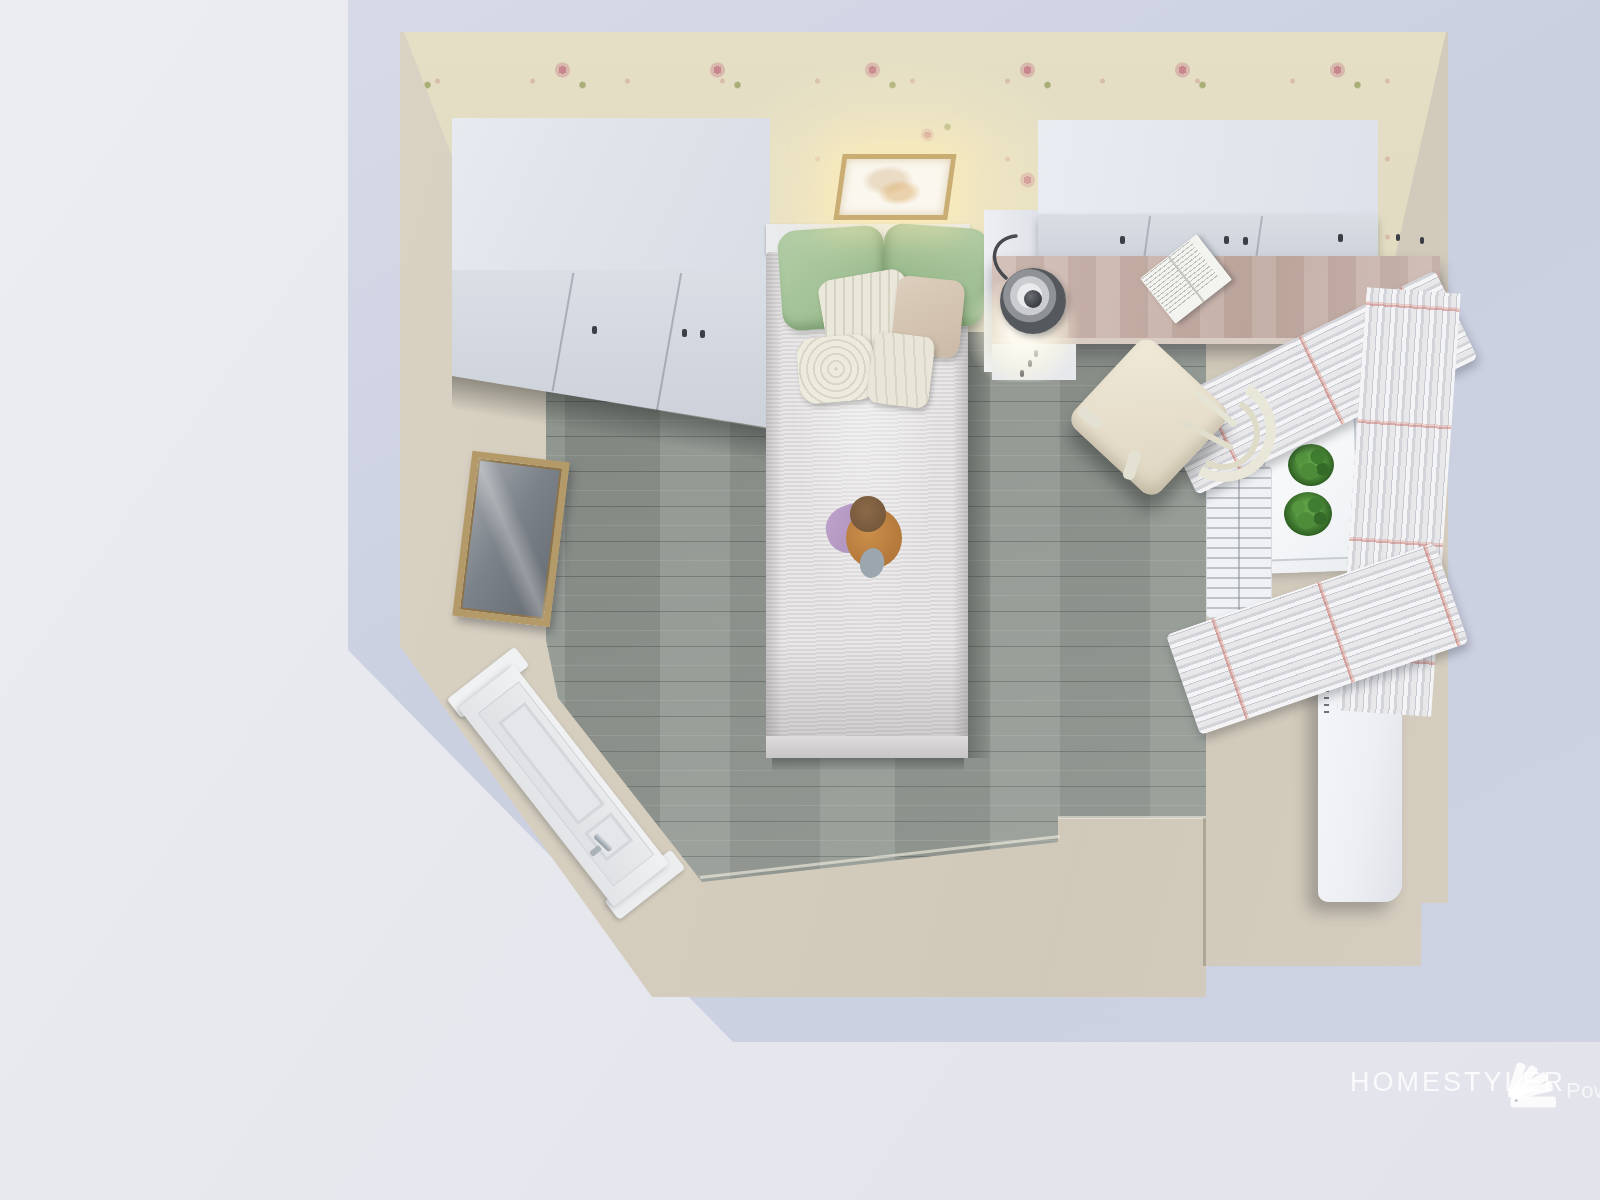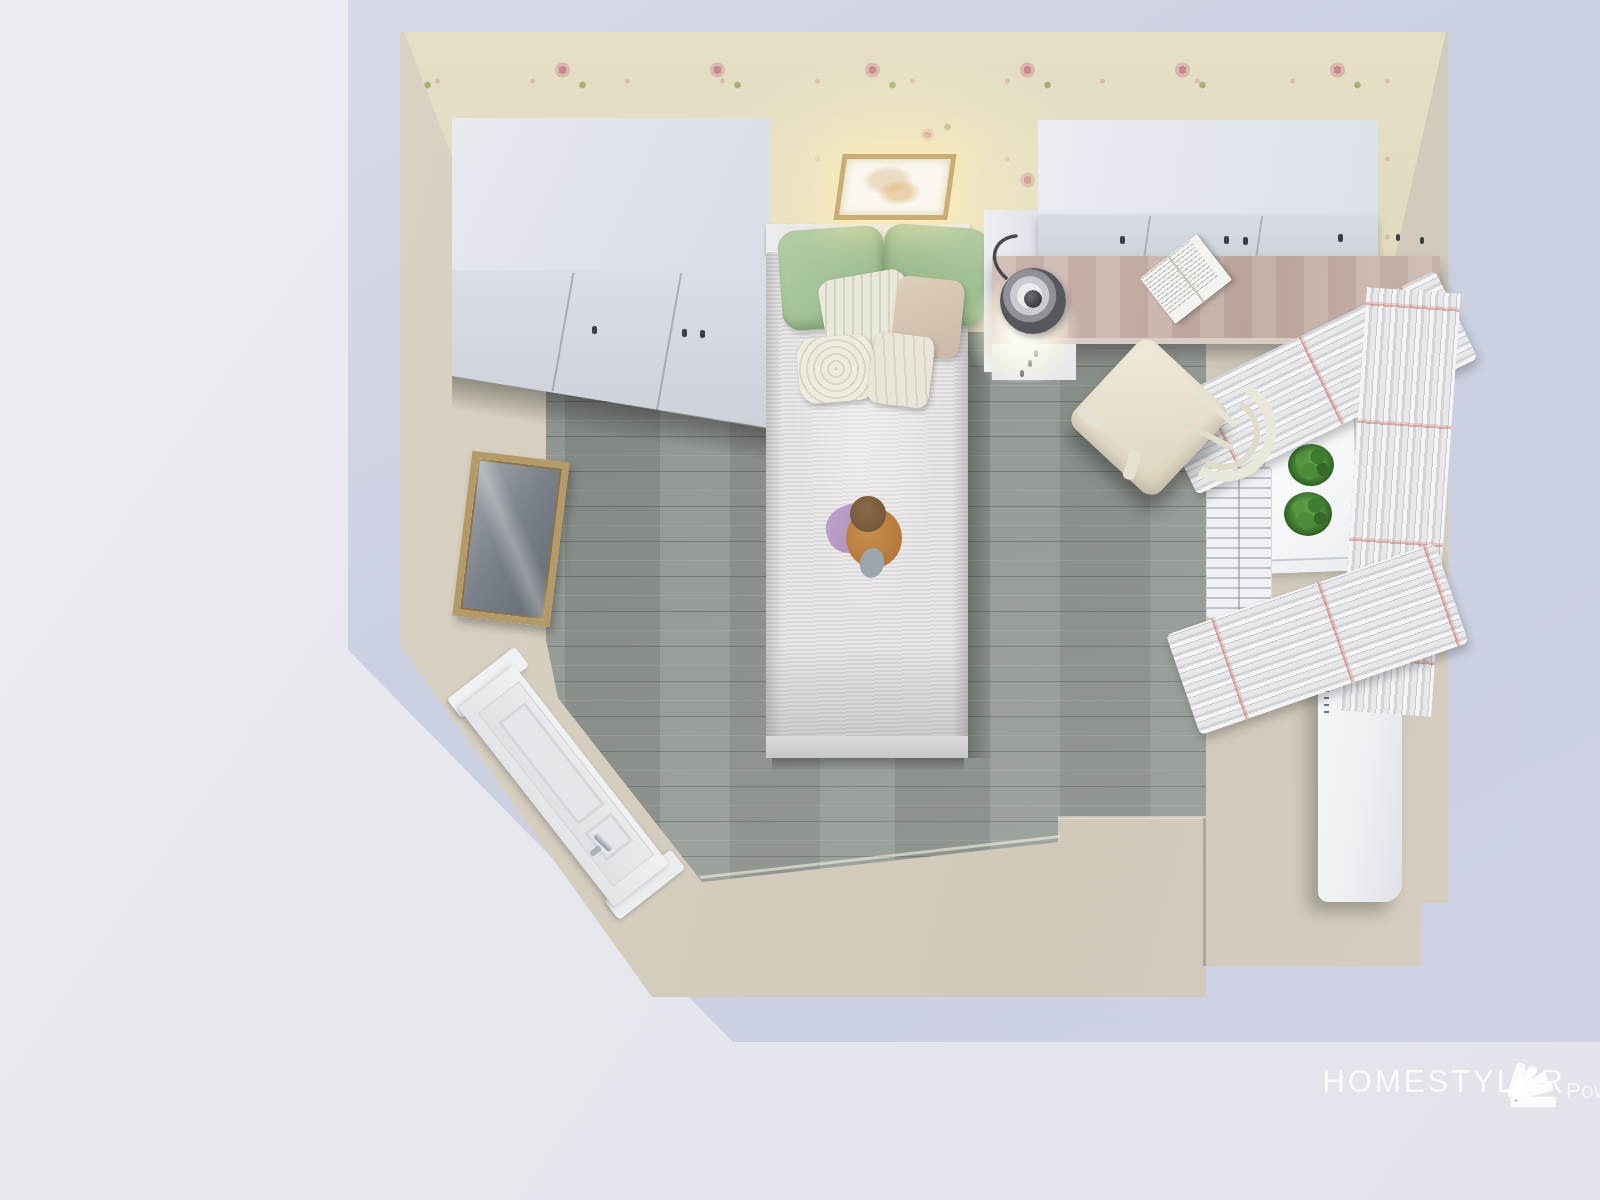--- a/index.html
+++ b/index.html
@@ -211,21 +211,21 @@
   .door-panel-short{left:176px;top:22px;width:36px;height:34px;border:3px solid #d3d6da;background:#e4e6e9;}
   .door-handle{left:184px;top:44px;width:22px;height:6px;border-radius:3px;transform:rotate(-8deg);
     background:linear-gradient(180deg,#d3d9df,#8e979f);}
   .door-keyplate{left:194px;top:52px;width:6px;height:12px;border-radius:2px;background:#aab2ba;}
 
   
   .watermark{right:34px;top:1078px;text-align:right;}
   .wm-powered{position:static;font-size:22px;color:rgba(255,255,255,.66);letter-spacing:.5px;}
   .wm-brandrow{position:static;display:flex;align-items:center;justify-content:flex-end;gap:12px;margin-top:4px;}
   .wm-logo{position:static;flex:0 0 auto;}
-  .wm-brand{position:static;font-size:31px;font-weight:400;color:rgba(255,255,255,.82);letter-spacing:3px;}
+  .wm-brand{position:static;font-size:27px;font-weight:400;color:rgba(255,255,255,.82);letter-spacing:3px;}
 </style>
 </head>
 <body>
 
 <div id="canvas">
 
   <div class="outer-wall"></div>
   <div class="room-walls"></div>
   <div class="wallpaper"></div>
   <div class="lamp-glow"></div>

